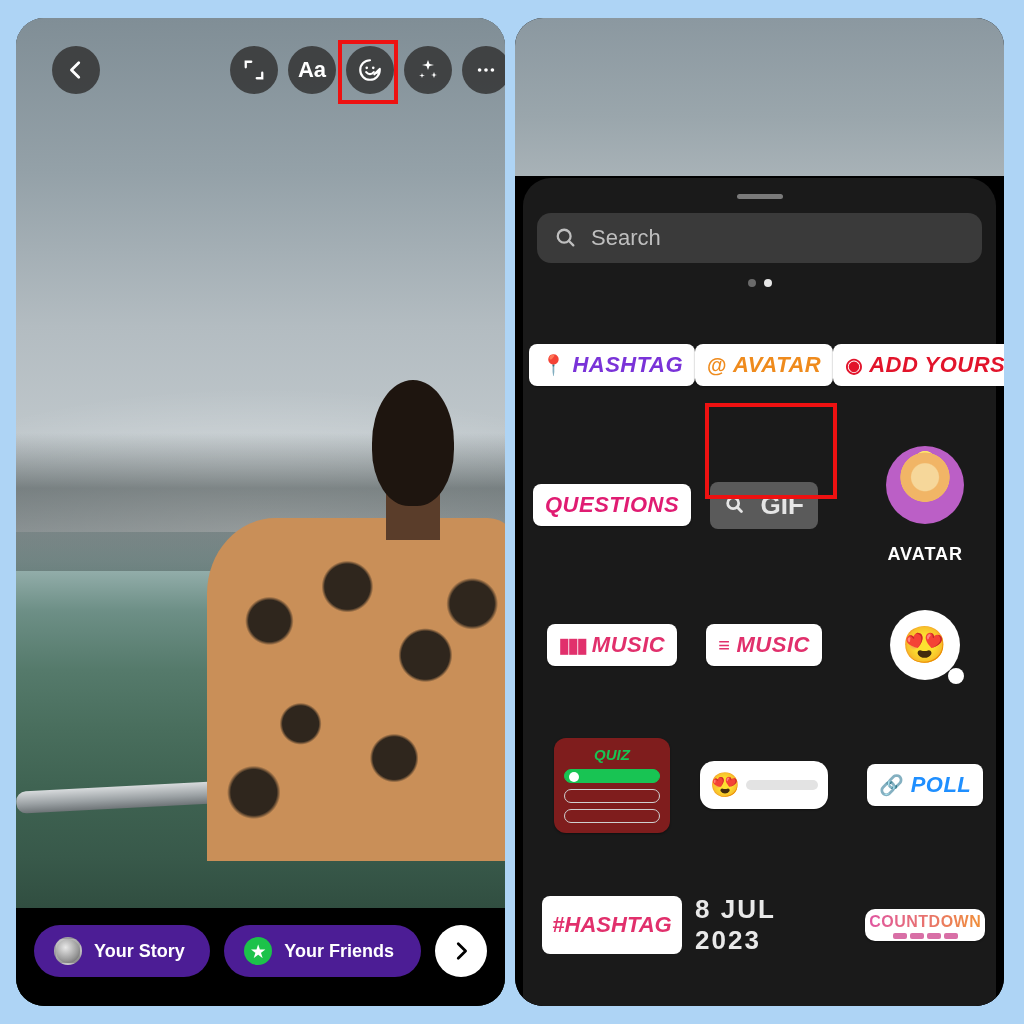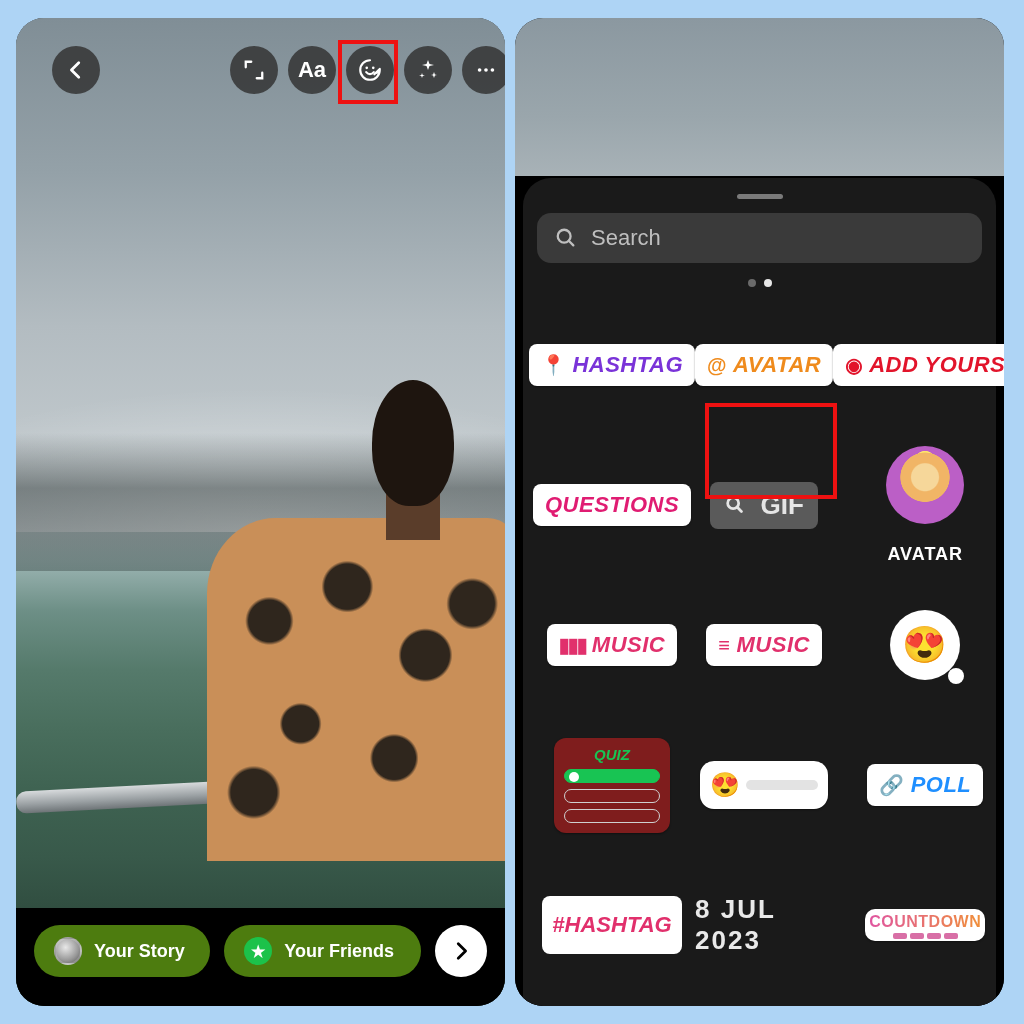--- a/index.html
+++ b/index.html
@@ -102,21 +102,21 @@
   .hl-sticker { left:322px; top:22px; width:60px; height:64px; }
 
   
   .bottombar {
     position:absolute; left:0; right:0; bottom:0; height:98px;
     background:#000;
     display:flex; align-items:center; justify-content:center; gap:14px;
     padding:0 18px 12px;
   }
   .pill {
-    height:52px; border-radius:26px; background:#4d7c0f;
+    height:52px; border-radius:26px; background:#4c1d95;
     display:flex; align-items:center; gap:12px; padding:0 20px;
     color:#fff; font-weight:600; font-size:18px;
   }
   .pill.p1 { flex:1; }
   .pill.p2 { flex:1.15; }
   .circle-av {
     width:28px; height:28px; border-radius:50%;
     background: radial-gradient(circle at 40% 35%, #e8e8e8 0%, #999 60%, #555 100%);
     border:2px solid #fff3;
   }

